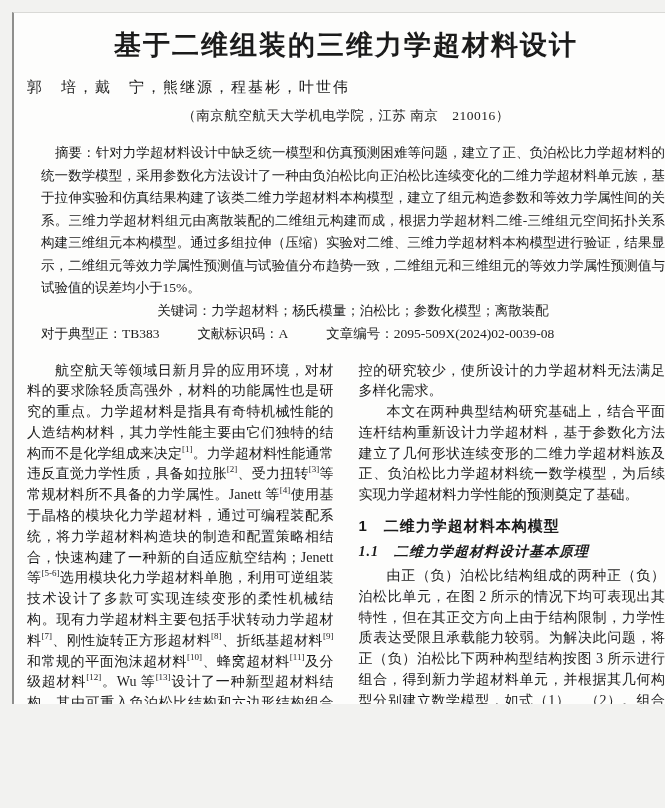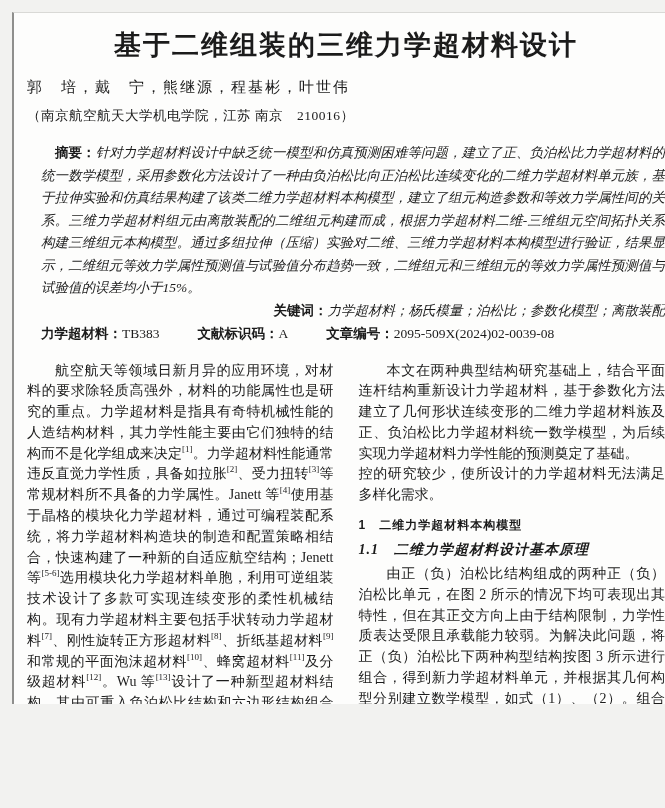--- a/index.html
+++ b/index.html
@@ -29,45 +29,45 @@
     text-align: center;
     margin: 6px 0 15px 0;
   }
   .authors {
     text-align: left;
     font-size: 15px;
     letter-spacing: 2px;
     margin-bottom: 10px;
   }
   .affiliation {
+    text-align: center;
     font-size: 13.5px;
     letter-spacing: 0.5px;
     margin-bottom: 17px;
   }
   .meta-block {
     margin-left: 14px;
     font-size: 13.5px;
     line-height: 22.5px;
   }
   .meta-label {
     font-family: "Liberation Sans", "DejaVu Sans", sans-serif;
-    font-weight: 700;
+    font-weight: 400;
     font-style: normal;
   }
   .abstract-para {
     margin: 0;
     text-indent: 14px;
     text-align: justify;
   }
   .kai {
-    font-style: italic;
   }
   .keywords-para {
     margin: 0;
-    text-align: right;
+    text-align: center;
   }
   .clc-para {
     margin: 1px 0 0 0;
   }
   .clc-pair {
     margin-right: 38px;
     white-space: nowrap;
   }
   .clc-pair:last-child { margin-right: 0; }
   .columns {
@@ -87,21 +87,21 @@
   }
   p.indent { text-indent: 2em; }
   sup {
     font-size: 9px;
     line-height: 0;
     vertical-align: super;
   }
   h2.sec-heading {
     font-family: "Liberation Sans", "DejaVu Sans", sans-serif;
     font-weight: 700;
-    font-size: 12px;
+    font-size: 15px;
     margin: 11px 0 7px 0;
     letter-spacing: 1px;
   }
   h3.subsec-heading {
     font-size: 14px;
     font-weight: 700;
     font-style: italic;
     margin: 0 0 5px 0;
     letter-spacing: 1px;
   }
@@ -113,32 +113,32 @@
 
   <h1 class="title">基于二维组装的三维力学超材料设计</h1>
 
   <div class="authors">郭　培，戴　宁，熊继源，程基彬，叶世伟</div>
 
   <div class="affiliation">（南京航空航天大学机电学院，江苏 南京　210016）</div>
 
   <div class="meta-block">
     <p class="abstract-para"><span class="meta-label">摘要：</span><span class="kai">针对力学超材料设计中缺乏统一模型和仿真预测困难等问题，建立了正、负泊松比力学超材料的统一数学模型，采用参数化方法设计了一种由负泊松比向正泊松比连续变化的二维力学超材料单元族，基于拉伸实验和仿真结果构建了该类二维力学超材料本构模型，建立了组元构造参数和等效力学属性间的关系。三维力学超材料组元由离散装配的二维组元构建而成，根据力学超材料二维-三维组元空间拓扑关系构建三维组元本构模型。通过多组拉伸（压缩）实验对二维、三维力学超材料本构模型进行验证，结果显示，二维组元等效力学属性预测值与试验值分布趋势一致，二维组元和三维组元的等效力学属性预测值与试验值的误差均小于15%。</span></p>
     <p class="keywords-para"><span class="meta-label">关键词：</span><span class="kai">力学超材料；杨氏模量；泊松比；参数化模型；离散装配</span></p>
-    <p class="clc-para"><span class="clc-pair"><span class="meta-label">力学超材料：</span><span>TB383</span></span><span class="clc-pair"><span class="meta-label">文献标识码：</span><span>A</span></span><span class="clc-pair"><span class="meta-label">文章编号：</span><span>2095-509X(2024)02-0039-08</span></span></p>
+    <p class="clc-para"><span class="clc-pair"><span class="meta-label">对于典型正：</span><span>TB383</span></span><span class="clc-pair"><span class="meta-label">文献标识码：</span><span>A</span></span><span class="clc-pair"><span class="meta-label">文章编号：</span><span>2095-509X(2024)02-0039-08</span></span></p>
   </div>
 
   <div class="columns">
 
     <div class="col">
       <p class="body indent">航空航天等领域日新月异的应用环境，对材料的要求除轻质高强外，材料的功能属性也是研究的重点。力学超材料是指具有奇特机械性能的人造结构材料，其力学性能主要由它们独特的结构而不是化学组成来决定<sup>[1]</sup>。力学超材料性能通常违反直觉力学性质，具备如拉胀<sup>[2]</sup>、受力扭转<sup>[3]</sup>等常规材料所不具备的力学属性。Janett 等<sup>[4]</sup>使用基于晶格的模块化力学超材料，通过可编程装配系统，将力学超材料构造块的制造和配置策略相结合，快速构建了一种新的自适应航空结构；Jenett 等<sup>[5-6]</sup>选用模块化力学超材料单胞，利用可逆组装技术设计了多款可实现连续变形的柔性机械结构。现有力学超材料主要包括手状转动力学超材料<sup>[7]</sup>、刚性旋转正方形超材料<sup>[8]</sup>、折纸基超材料<sup>[9]</sup>和常规的平面泡沫超材料<sup>[10]</sup>、蜂窝超材料<sup>[11]</sup>及分级超材料<sup>[12]</sup>。Wu 等<sup>[13]</sup>设计了一种新型超材料结构，其由可重入负泊松比结构和六边形结构组合而成，拉伸或压缩均可表现出膨胀特性。各式建筑中常见的镂空填充结构，在保持结构强度的同时具备轻质、减振等性能。Rafsanjani 等<sup>[14]</sup>从古代建筑中的几何图案获得灵感，设计出具有可切换性和可扩展性新型平面力学超材料。现有研究大部分聚焦于力学超材料内部结构的设计，对力学超材料性能调</p>
     </div>
 
     <div class="col">
+      <p class="body">控的研究较少，使所设计的力学超材料无法满足多样化需求。</p>
       <p class="body indent">本文在两种典型结构研究基础上，结合平面连杆结构重新设计力学超材料，基于参数化方法建立了几何形状连续变形的二维力学超材料族及正、负泊松比力学超材料统一数学模型，为后续实现力学超材料力学性能的预测奠定了基础。</p>
-      <p class="body">控的研究较少，使所设计的力学超材料无法满足多样化需求。</p>
       <h2 class="sec-heading">1　二维力学超材料本构模型</h2>
       <h3 class="subsec-heading">1.1　二维力学超材料设计基本原理</h3>
       <p class="body indent">由正（负）泊松比结构组成的两种正（负）泊松比单元，在图 2 所示的情况下均可表现出其特性，但在其正交方向上由于结构限制，力学性质表达受限且承载能力较弱。为解决此问题，将正（负）泊松比下两种构型结构按图 3 所示进行组合，得到新力学超材料单元，并根据其几何构型分别建立数学模型，如式（1）、（2）。组合后单元在两正交方向上均表现出正（负）泊松比特性，且结构承载能力得</p>
     </div>
 
   </div>
 
 </div>
 
 </body></html>

